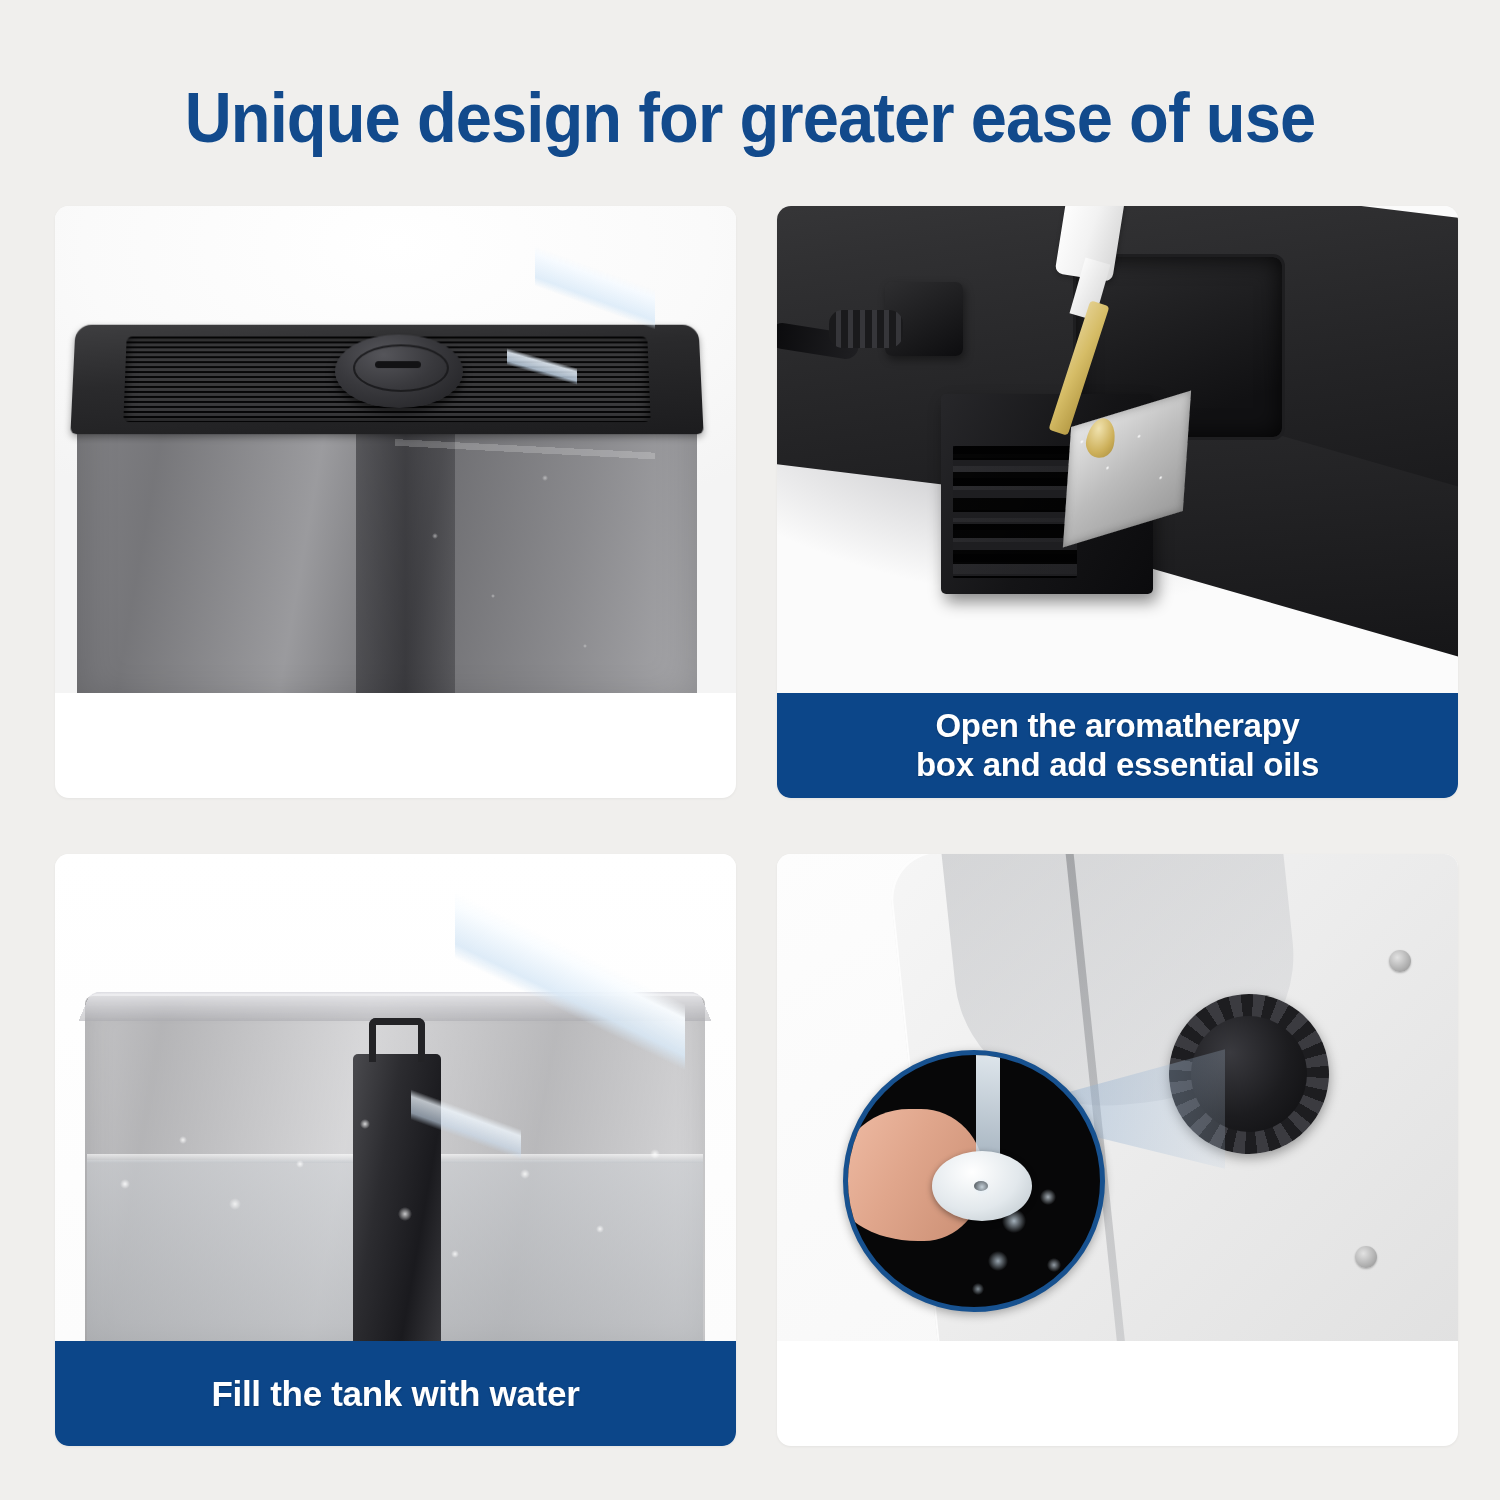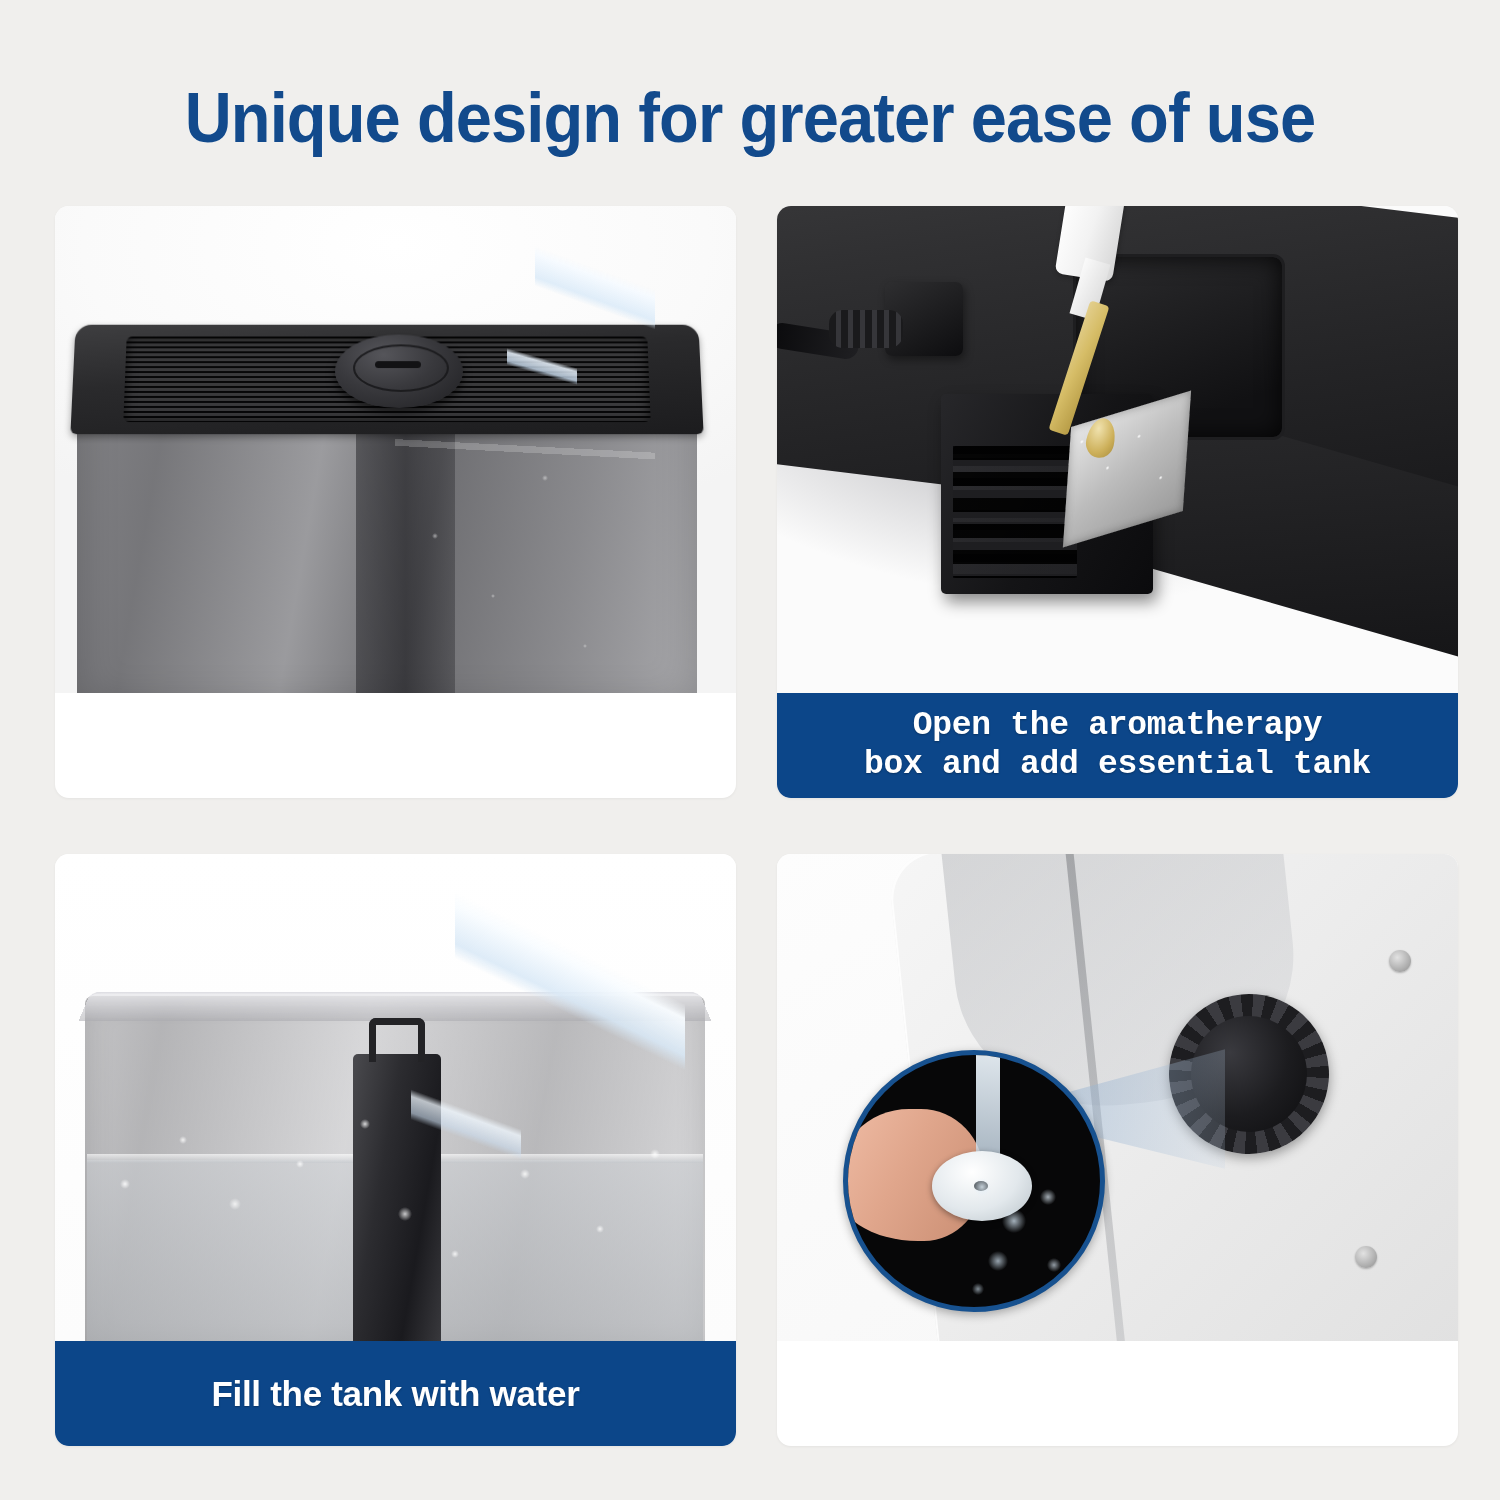--- a/index.html
+++ b/index.html
@@ -66,21 +66,21 @@
     justify-content: center;
     text-align: center;
     color: #ffffff;
     font-size: 35px;
     font-weight: bold;
     line-height: 1.18;
     letter-spacing: -0.3px;
     padding: 0 18px;
     text-shadow: 0 1px 2px rgba(0,0,0,0.28);
   }
-  .caption.two-line { font-size: 33px; font-family: Liberation Mono, monospace; }
+  .caption.two-line { font-size: 33px; }
 
   
   .p1 .photo { background:
       radial-gradient(ellipse 520px 300px at 50% 8%, #ffffff 0%, #fafafa 60%, #f4f4f4 100%); }
 
   .hum-body {
     position: absolute;
     left: 22px; top: 170px;
     width: 620px; height: 330px;
     background:
@@ -481,21 +481,21 @@
         <div class="aroma-pad"></div>
       </div>
       <div class="dropper-body"></div>
       <div class="dropper-neck"></div>
       <div class="dropper-pipette"></div>
       <div class="dropper-tip"></div>
     </div>
     <div class="caption two-line">
       <div>
         <div>Open the aromatherapy</div>
-        <div>box and add essential tank</div>
+        <div>box and add essential oils</div>
       </div>
     </div>
   </div>
 
   <div class="panel p3">
     <div class="photo">
       <div class="tank"></div>
       <div class="tank-water"></div>
       <div class="waterline"></div>
       <div class="tank-rim"></div>

